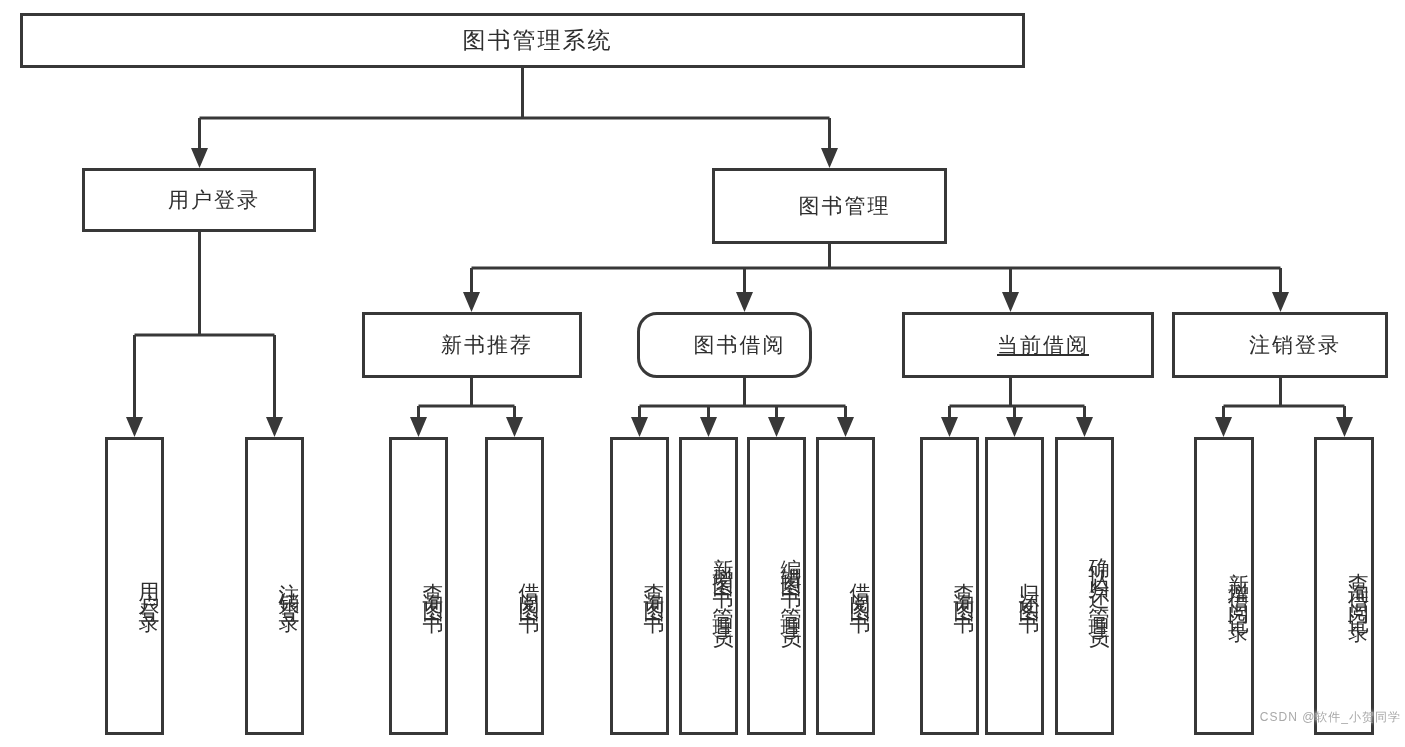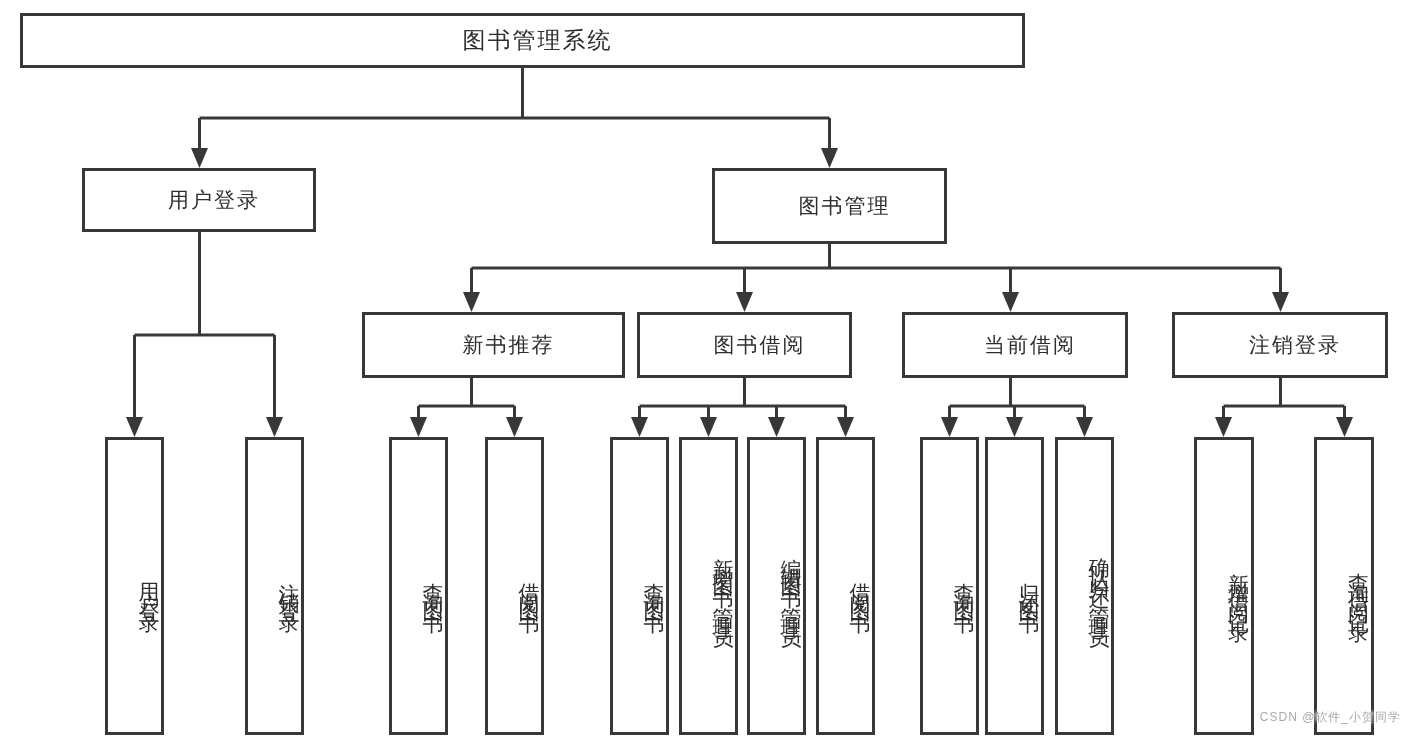--- a/index.html
+++ b/index.html
@@ -42,23 +42,23 @@
     letter-spacing: 10px;
     white-space: normal;
     line-height: 1.0;
   }
 
   
   .root          { left: 20px;   top: 13px;  width: 1005px; height: 55px; }
   .lv2-a         { left: 82px;   top: 168px; width: 234px;  height: 64px; }
   .lv2-b         { left: 712px;  top: 168px; width: 235px;  height: 76px; }
   .lv3           { top: 312px; height: 66px; }
-  .lv3-a         { left: 362px;  width: 263px; }
-  .lv3-b         { left: 637px;  width: 215px; }
-  .lv3-c         { left: 902px;  width: 226px; }
+  .lv3-a         { left: 362px;  width: 220px; }
+  .lv3-b         { left: 637px;  width: 175px; border-radius: 20px; }
+  .lv3-c         { left: 902px;  width: 252px; text-decoration: underline; }
   .lv3-d         { left: 1172px; width: 216px; }
   .leaf          { top: 437px; height: 298px; width: 59px; }
   .lf-a1 { left: 105px; }  .lf-a2 { left: 245px; }
   .lf-b1 { left: 389px; }  .lf-b2 { left: 485px; }
   .lf-c1 { left: 610px; }  .lf-c2 { left: 679px; }
   .lf-c3 { left: 747px; }  .lf-c4 { left: 816px; }
   .lf-d1 { left: 920px; }  .lf-d2 { left: 985px; }  .lf-d3 { left: 1055px; }
   .lf-e1 { left: 1194px; width: 60px; }  .lf-e2 { left: 1314px; width: 60px; }
 
   .watermark {

